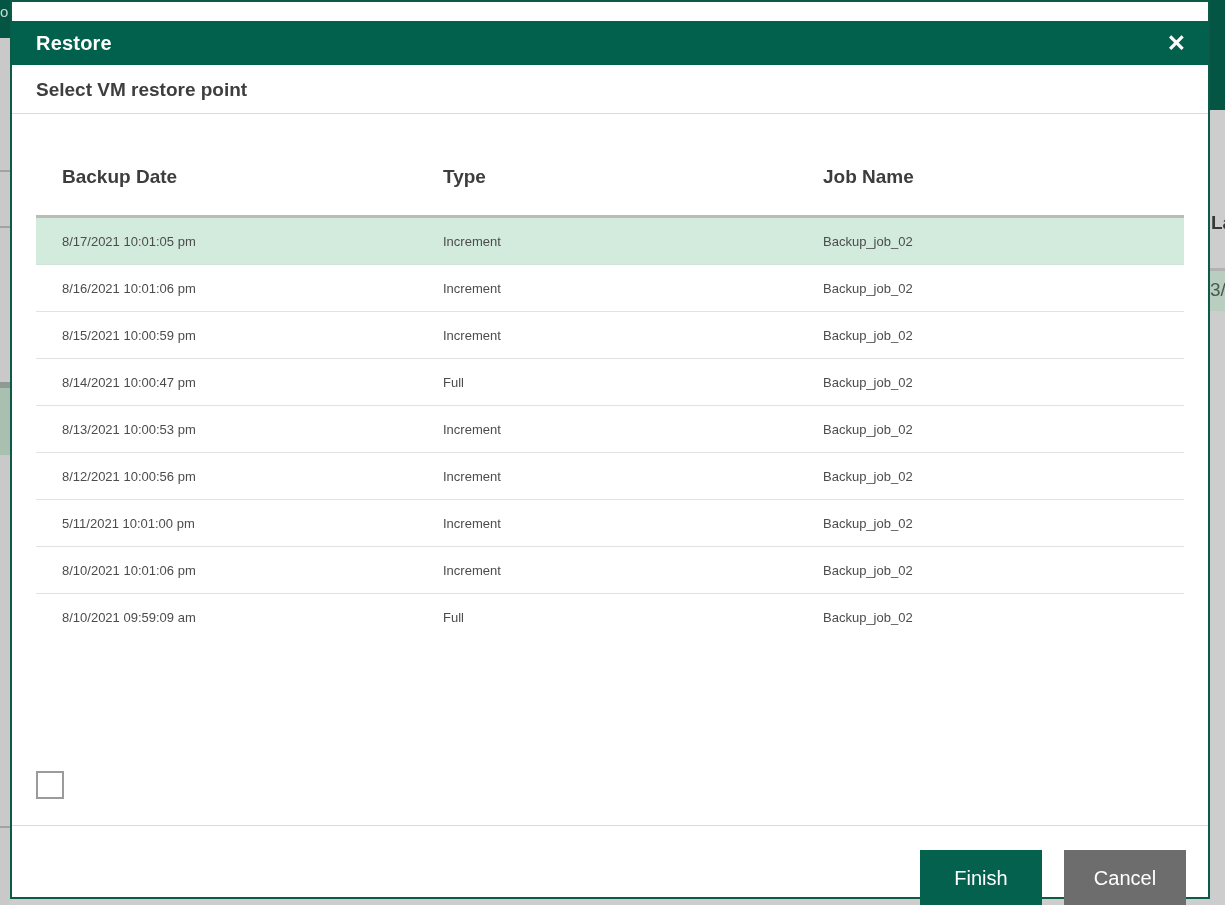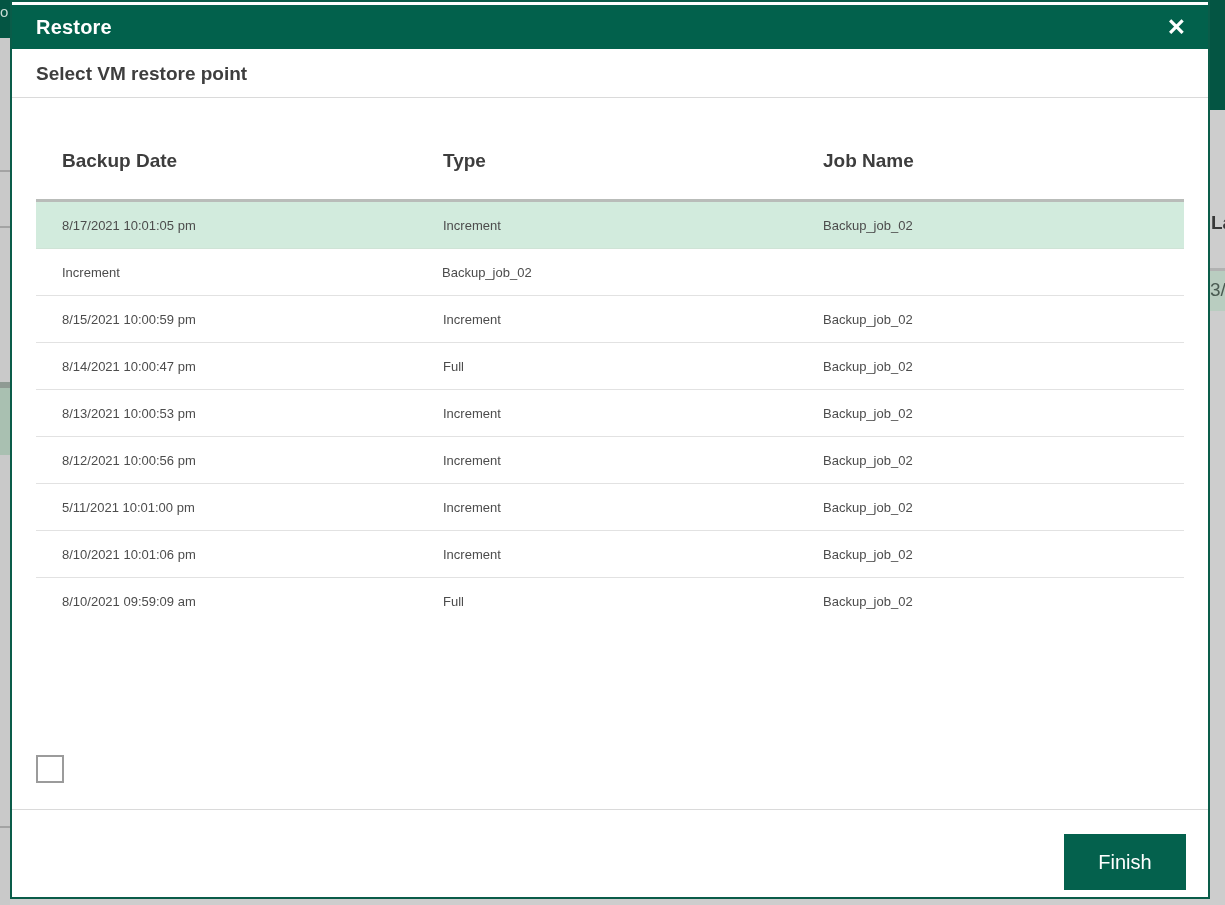--- a/index.html
+++ b/index.html
@@ -25,21 +25,21 @@
   .bg-right-selrow{position:absolute;left:0;top:161px;width:15px;height:40px;background:#b9cdc0;overflow:hidden;}
   .bg-right-selrow .frag{position:absolute;left:0;top:8px;font-size:19px;color:#4b5b52;white-space:nowrap;}
 
   
   .modal{
     position:absolute;left:10px;top:0;width:1200px;height:899px;box-sizing:border-box;
     background:#ffffff;border:2px solid #0a5c49;
     display:flex;flex-direction:column;
   }
   .titlebar{
-    margin-top:3px;height:44px;flex:0 0 44px;background:#02614c;color:#ffffff;
+    margin-top:19px;height:44px;flex:0 0 44px;background:#02614c;color:#ffffff;
     display:flex;align-items:center;padding:0 22px 0 24px;
   }
   .titlebar .title{font-size:20px;font-weight:600;letter-spacing:.2px;}
   .close{margin-left:auto;font-size:23px;font-weight:700;line-height:1;cursor:pointer;user-select:none;}
 
   .subtitle{margin:14px 24px 0;font-size:19px;font-weight:700;color:#3e3e3e;}
   .head-divider{margin-top:12px;border-top:1px solid #dadada;height:0;}
 
   .table{margin:0 24px;flex:0 0 auto;}
   .thead{display:flex;padding-top:52px;padding-bottom:27px;border-bottom:3px solid #b9bcb9;
@@ -105,20 +105,21 @@
 
     <div class="tbody">
 
         <div class="row selected">
           <div class="cell c-date">8/17/2021 10:01:05 pm</div>
           <div class="cell c-type">Increment</div>
           <div class="cell c-job">Backup_job_02</div>
         </div>
 
         <div class="row">
+          <div class="cell c-date">8/16/2021 10:01:06 pm</div>
           <div class="cell c-type">Increment</div>
           <div class="cell c-job">Backup_job_02</div>
         </div>
 
         <div class="row">
           <div class="cell c-date">8/15/2021 10:00:59 pm</div>
           <div class="cell c-type">Increment</div>
           <div class="cell c-job">Backup_job_02</div>
         </div>
 
@@ -159,15 +160,16 @@
         </div>
       </div>
   </div>
 
   <div class="checkbox-row">
     <div class="checkbox" role="checkbox" aria-checked="false"></div>
   </div>
 
   <div class="footer">
     <button class="btn btn-finish">Finish</button>
+    <button class="btn btn-cancel">Cancel</button>
   </div>
 
 </div>
 
 </body></html>

